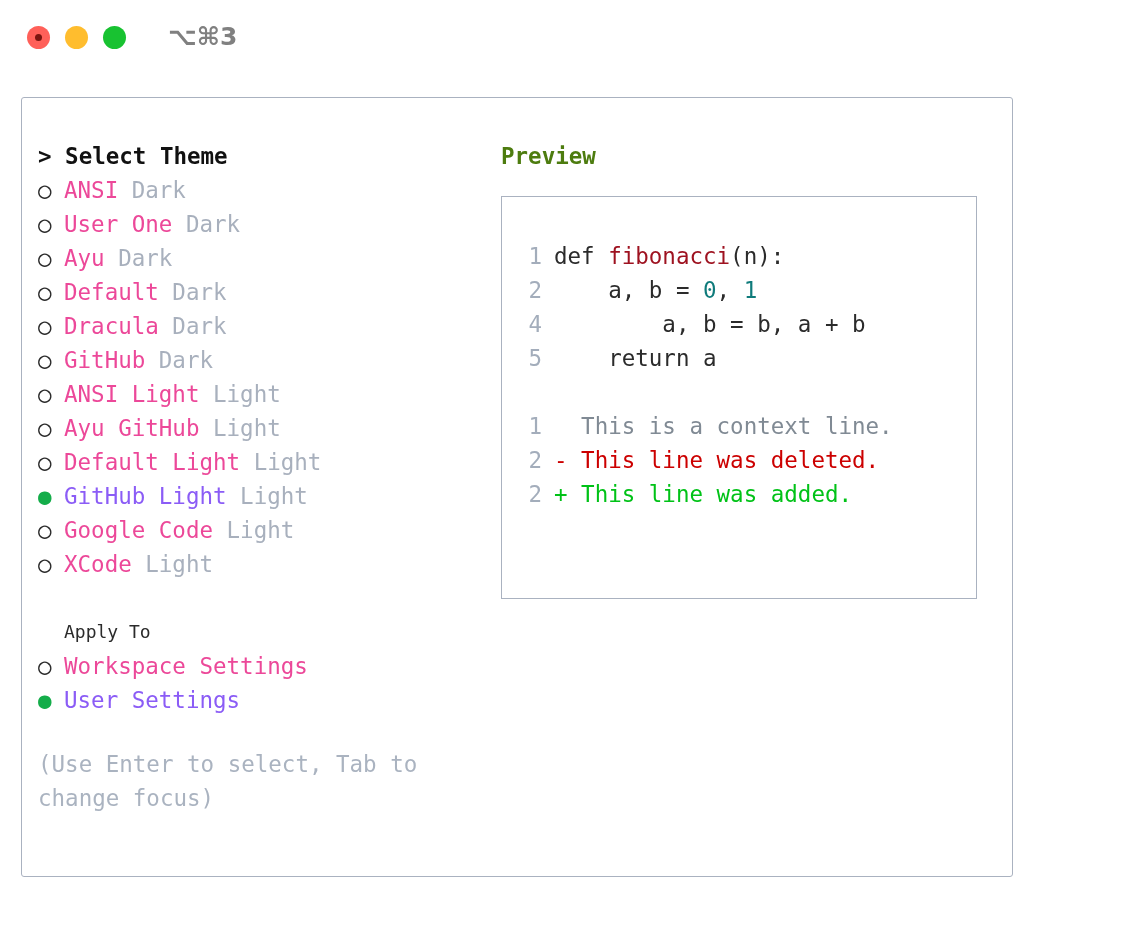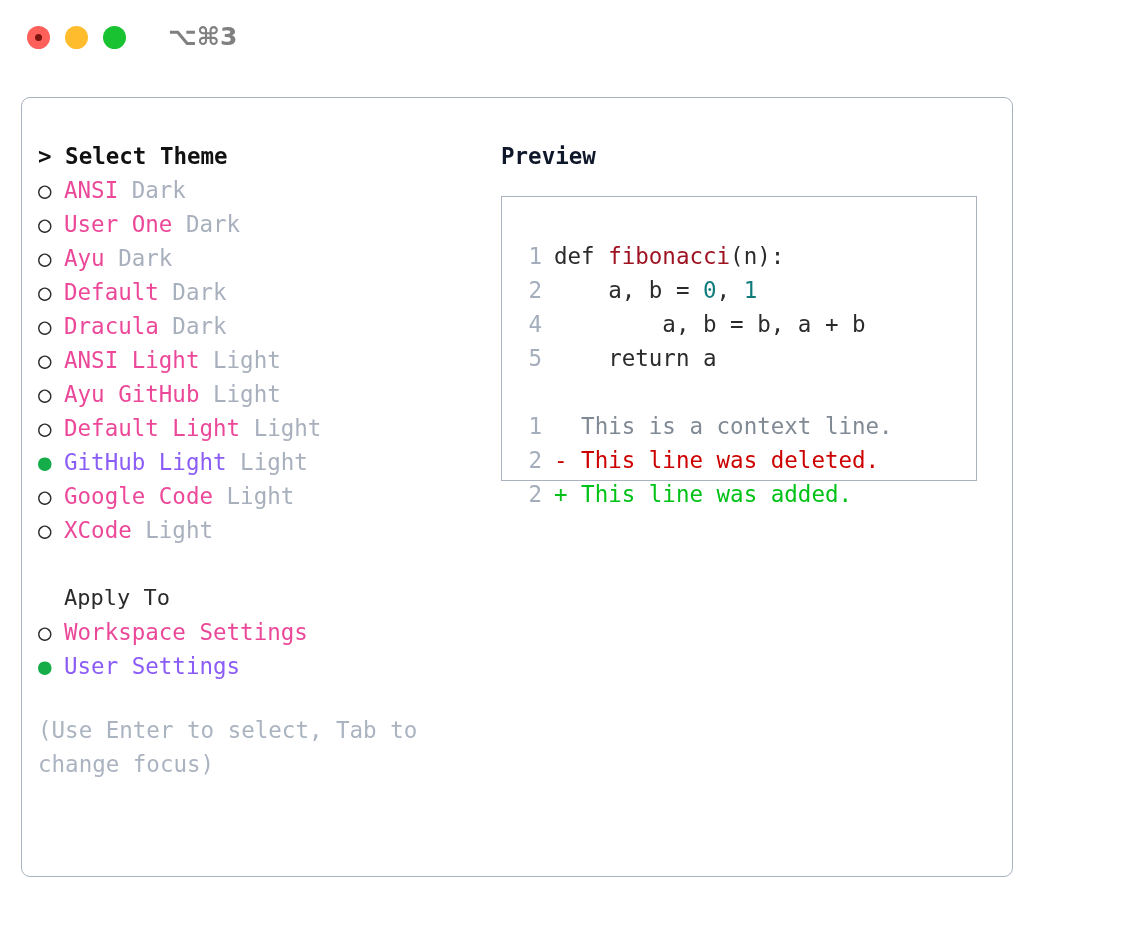--- a/index.html
+++ b/index.html
@@ -72,21 +72,21 @@
   }
 
   
   .panel {
     position: absolute;
     left: 21px;
     top: 97px;
     width: 992px;
     height: 780px;
     border: 1.5px solid #aab2c0;
-    border-radius: 9px;
+    border-radius: 3px;
     box-sizing: border-box;
     background: #ffffff;
   }
 
   
   .left-col {
     position: absolute;
     left: 16px;
     top: 41px;
     width: 450px;
@@ -111,21 +111,21 @@
     color: #2b2b2b;
   }
   .row.selected .bullet { color: #14ad4a; }
   .row.selected .name   { color: #8b5cf6; }
   .name { color: #ec4899; }
   .variant { color: #a8b0bd; }
 
   .spacer { height: 34px; }
 
   .subheading {
-    font-size: 22px;
+    font-size: 18px;
     line-height: 34px;
     color: #2b2b2b;
     white-space: pre;
     padding-left: 26px;
   }
 
   .hint {
     margin-top: 30px;
     font-size: 22.5px;
     line-height: 34px;
@@ -137,27 +137,27 @@
   
   .right-col {
     position: absolute;
     left: 479px;
     top: 41px;
     width: 480px;
   }
   .preview-title {
     font-size: 22.5px;
     font-weight: bold;
-    color: #0f172a;
+    color: #4d7c0f;
     line-height: 34px;
   }
   .preview-box {
     margin-top: 23px;
     width: 476px;
-    height: 285px;
+    height: 403px;
     border: 1.5px solid #aab2c0;
     box-sizing: border-box;
     background: #ffffff;
     position: relative;
   }
   .code {
     position: absolute;
     left: 12px;
     top: 42px;
     font-size: 22.5px;
@@ -200,20 +200,21 @@
 
     <div class="left-col">
       <div class="heading">&gt; Select Theme</div>
 
       <div id="theme-list">
           <div class="row"><span class="bullet">○</span><span class="name">ANSI</span><span class="variant"> Dark</span></div>
           <div class="row"><span class="bullet">○</span><span class="name">User One</span><span class="variant"> Dark</span></div>
           <div class="row"><span class="bullet">○</span><span class="name">Ayu</span><span class="variant"> Dark</span></div>
           <div class="row"><span class="bullet">○</span><span class="name">Default</span><span class="variant"> Dark</span></div>
           <div class="row"><span class="bullet">○</span><span class="name">Dracula</span><span class="variant"> Dark</span></div>
+          <div class="row"><span class="bullet">○</span><span class="name">GitHub</span><span class="variant"> Dark</span></div>
           <div class="row"><span class="bullet">○</span><span class="name">ANSI Light</span><span class="variant"> Light</span></div>
           <div class="row"><span class="bullet">○</span><span class="name">Ayu GitHub</span><span class="variant"> Light</span></div>
           <div class="row"><span class="bullet">○</span><span class="name">Default Light</span><span class="variant"> Light</span></div>
           <div class="row selected"><span class="bullet">●</span><span class="name">GitHub Light</span><span class="variant"> Light</span></div>
           <div class="row"><span class="bullet">○</span><span class="name">Google Code</span><span class="variant"> Light</span></div>
           <div class="row"><span class="bullet">○</span><span class="name">XCode</span><span class="variant"> Light</span></div>
         </div>
 
       <div class="spacer"></div>
 

